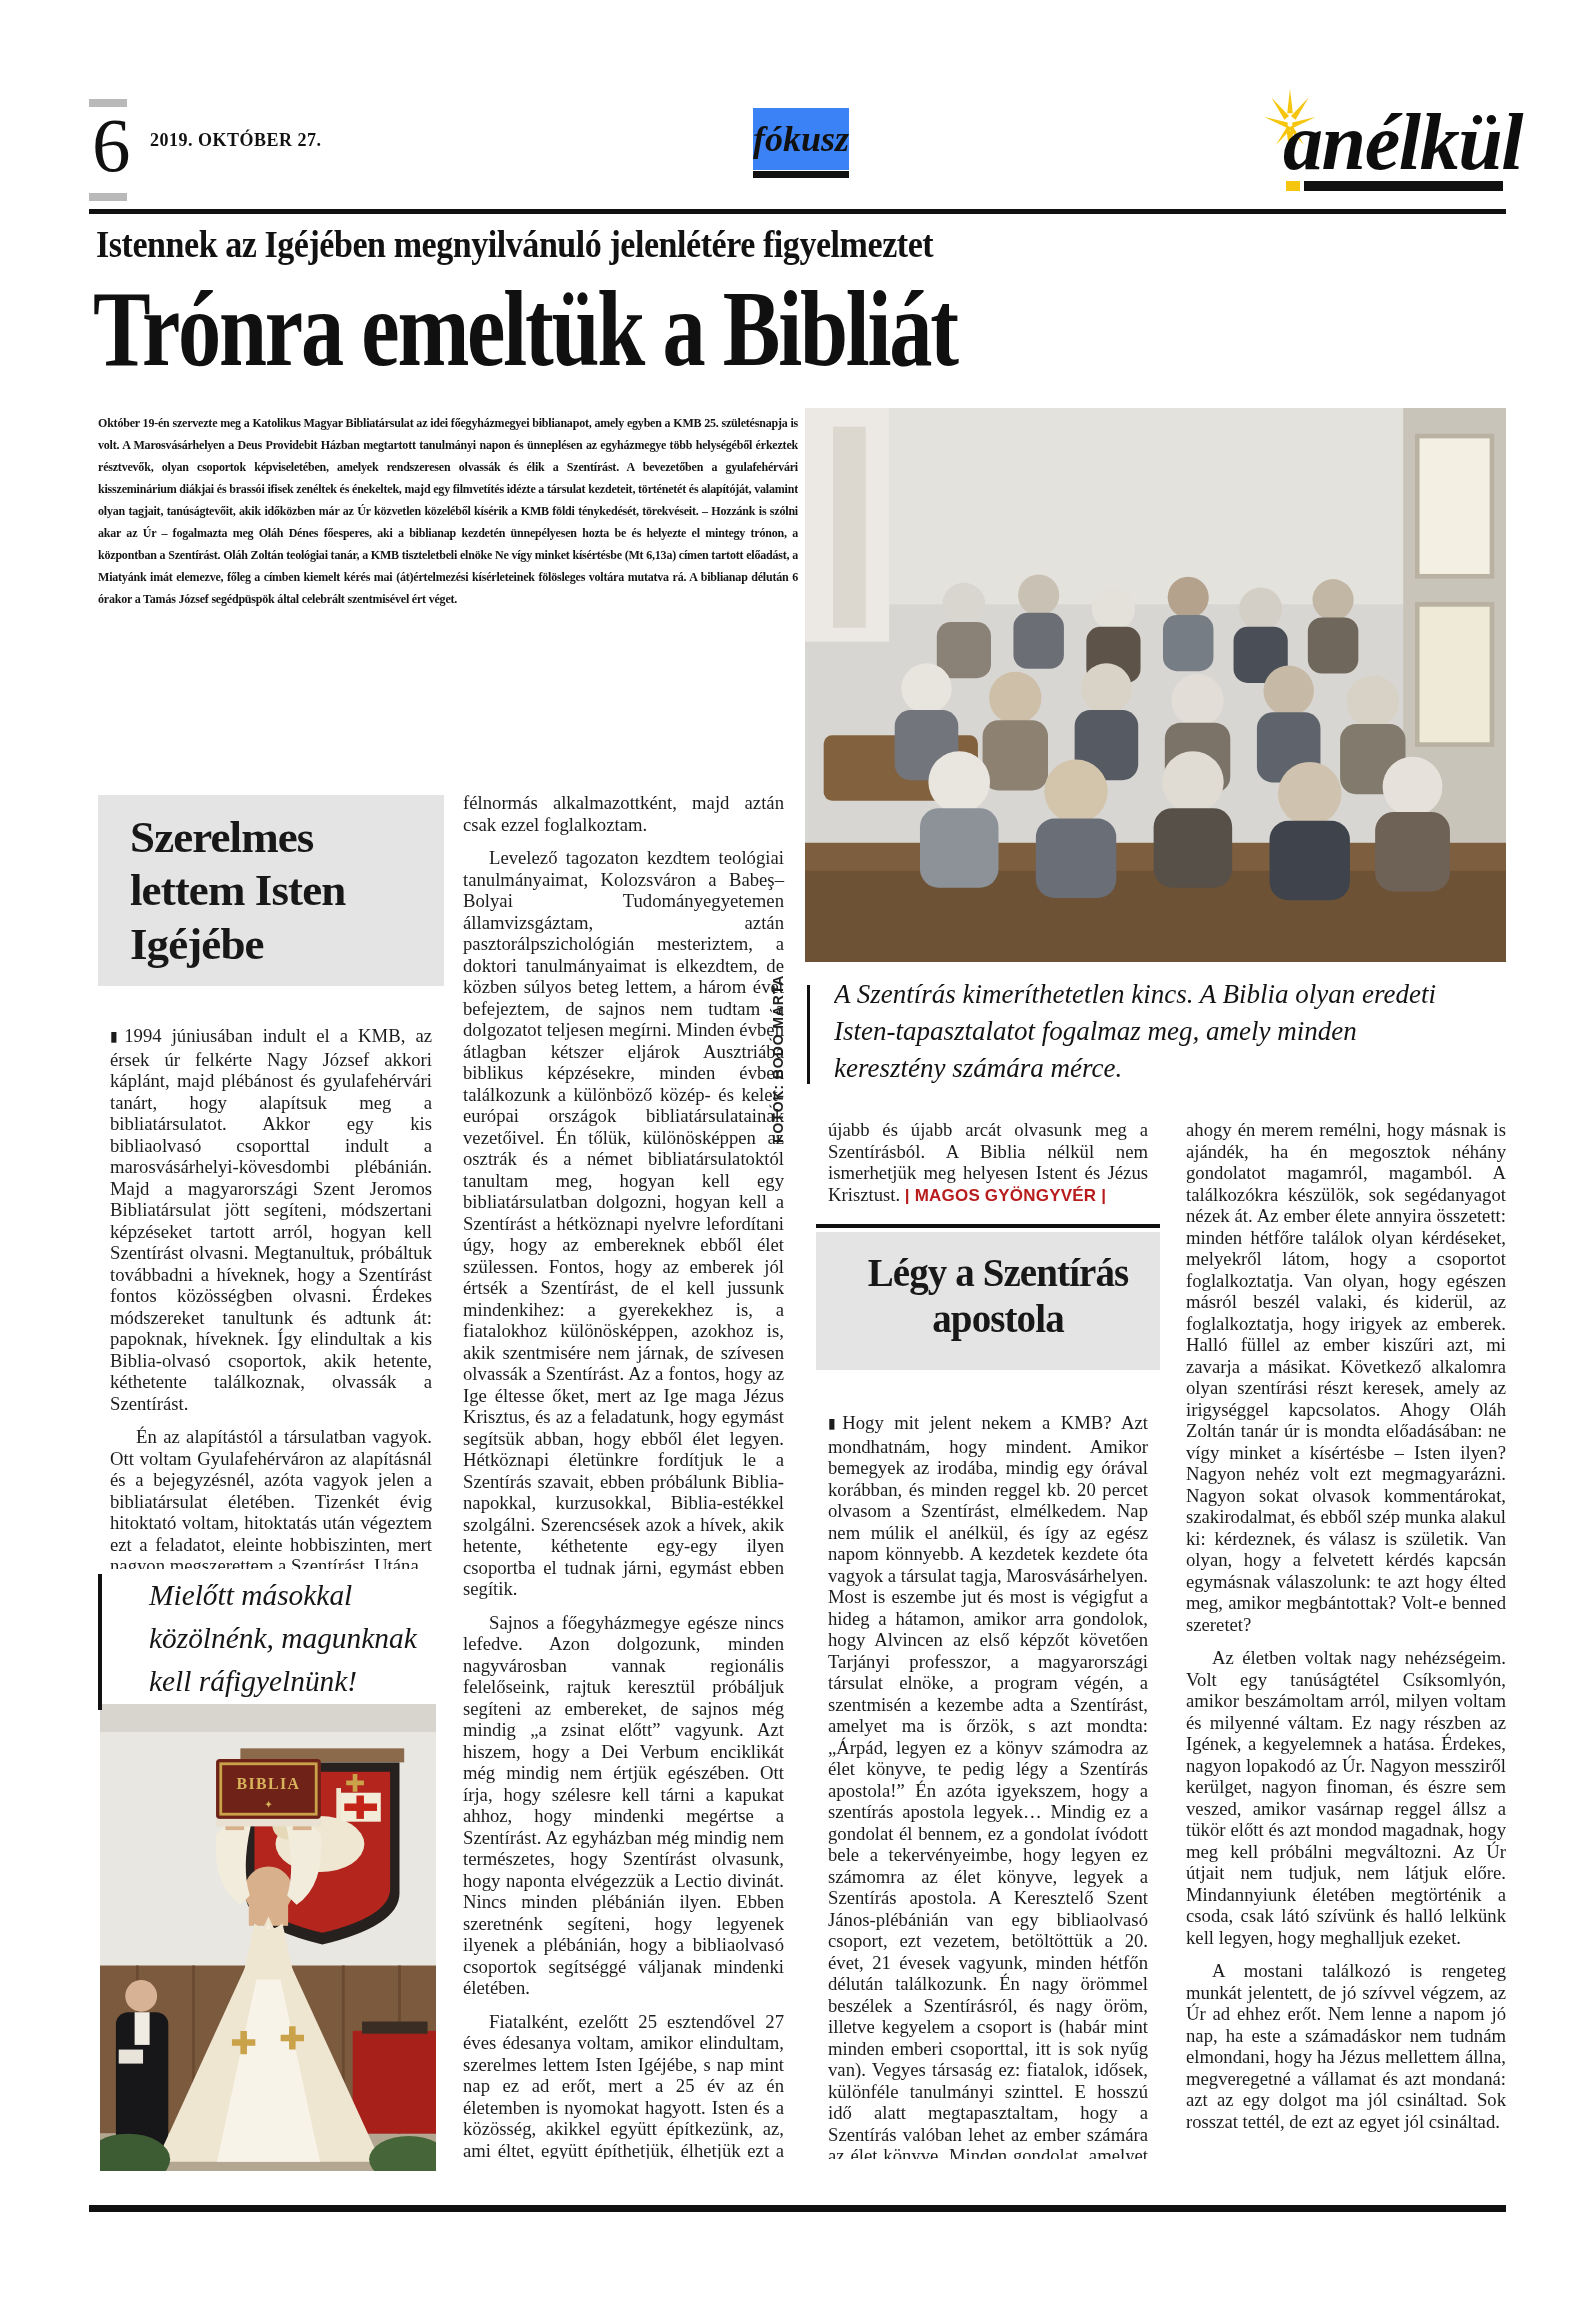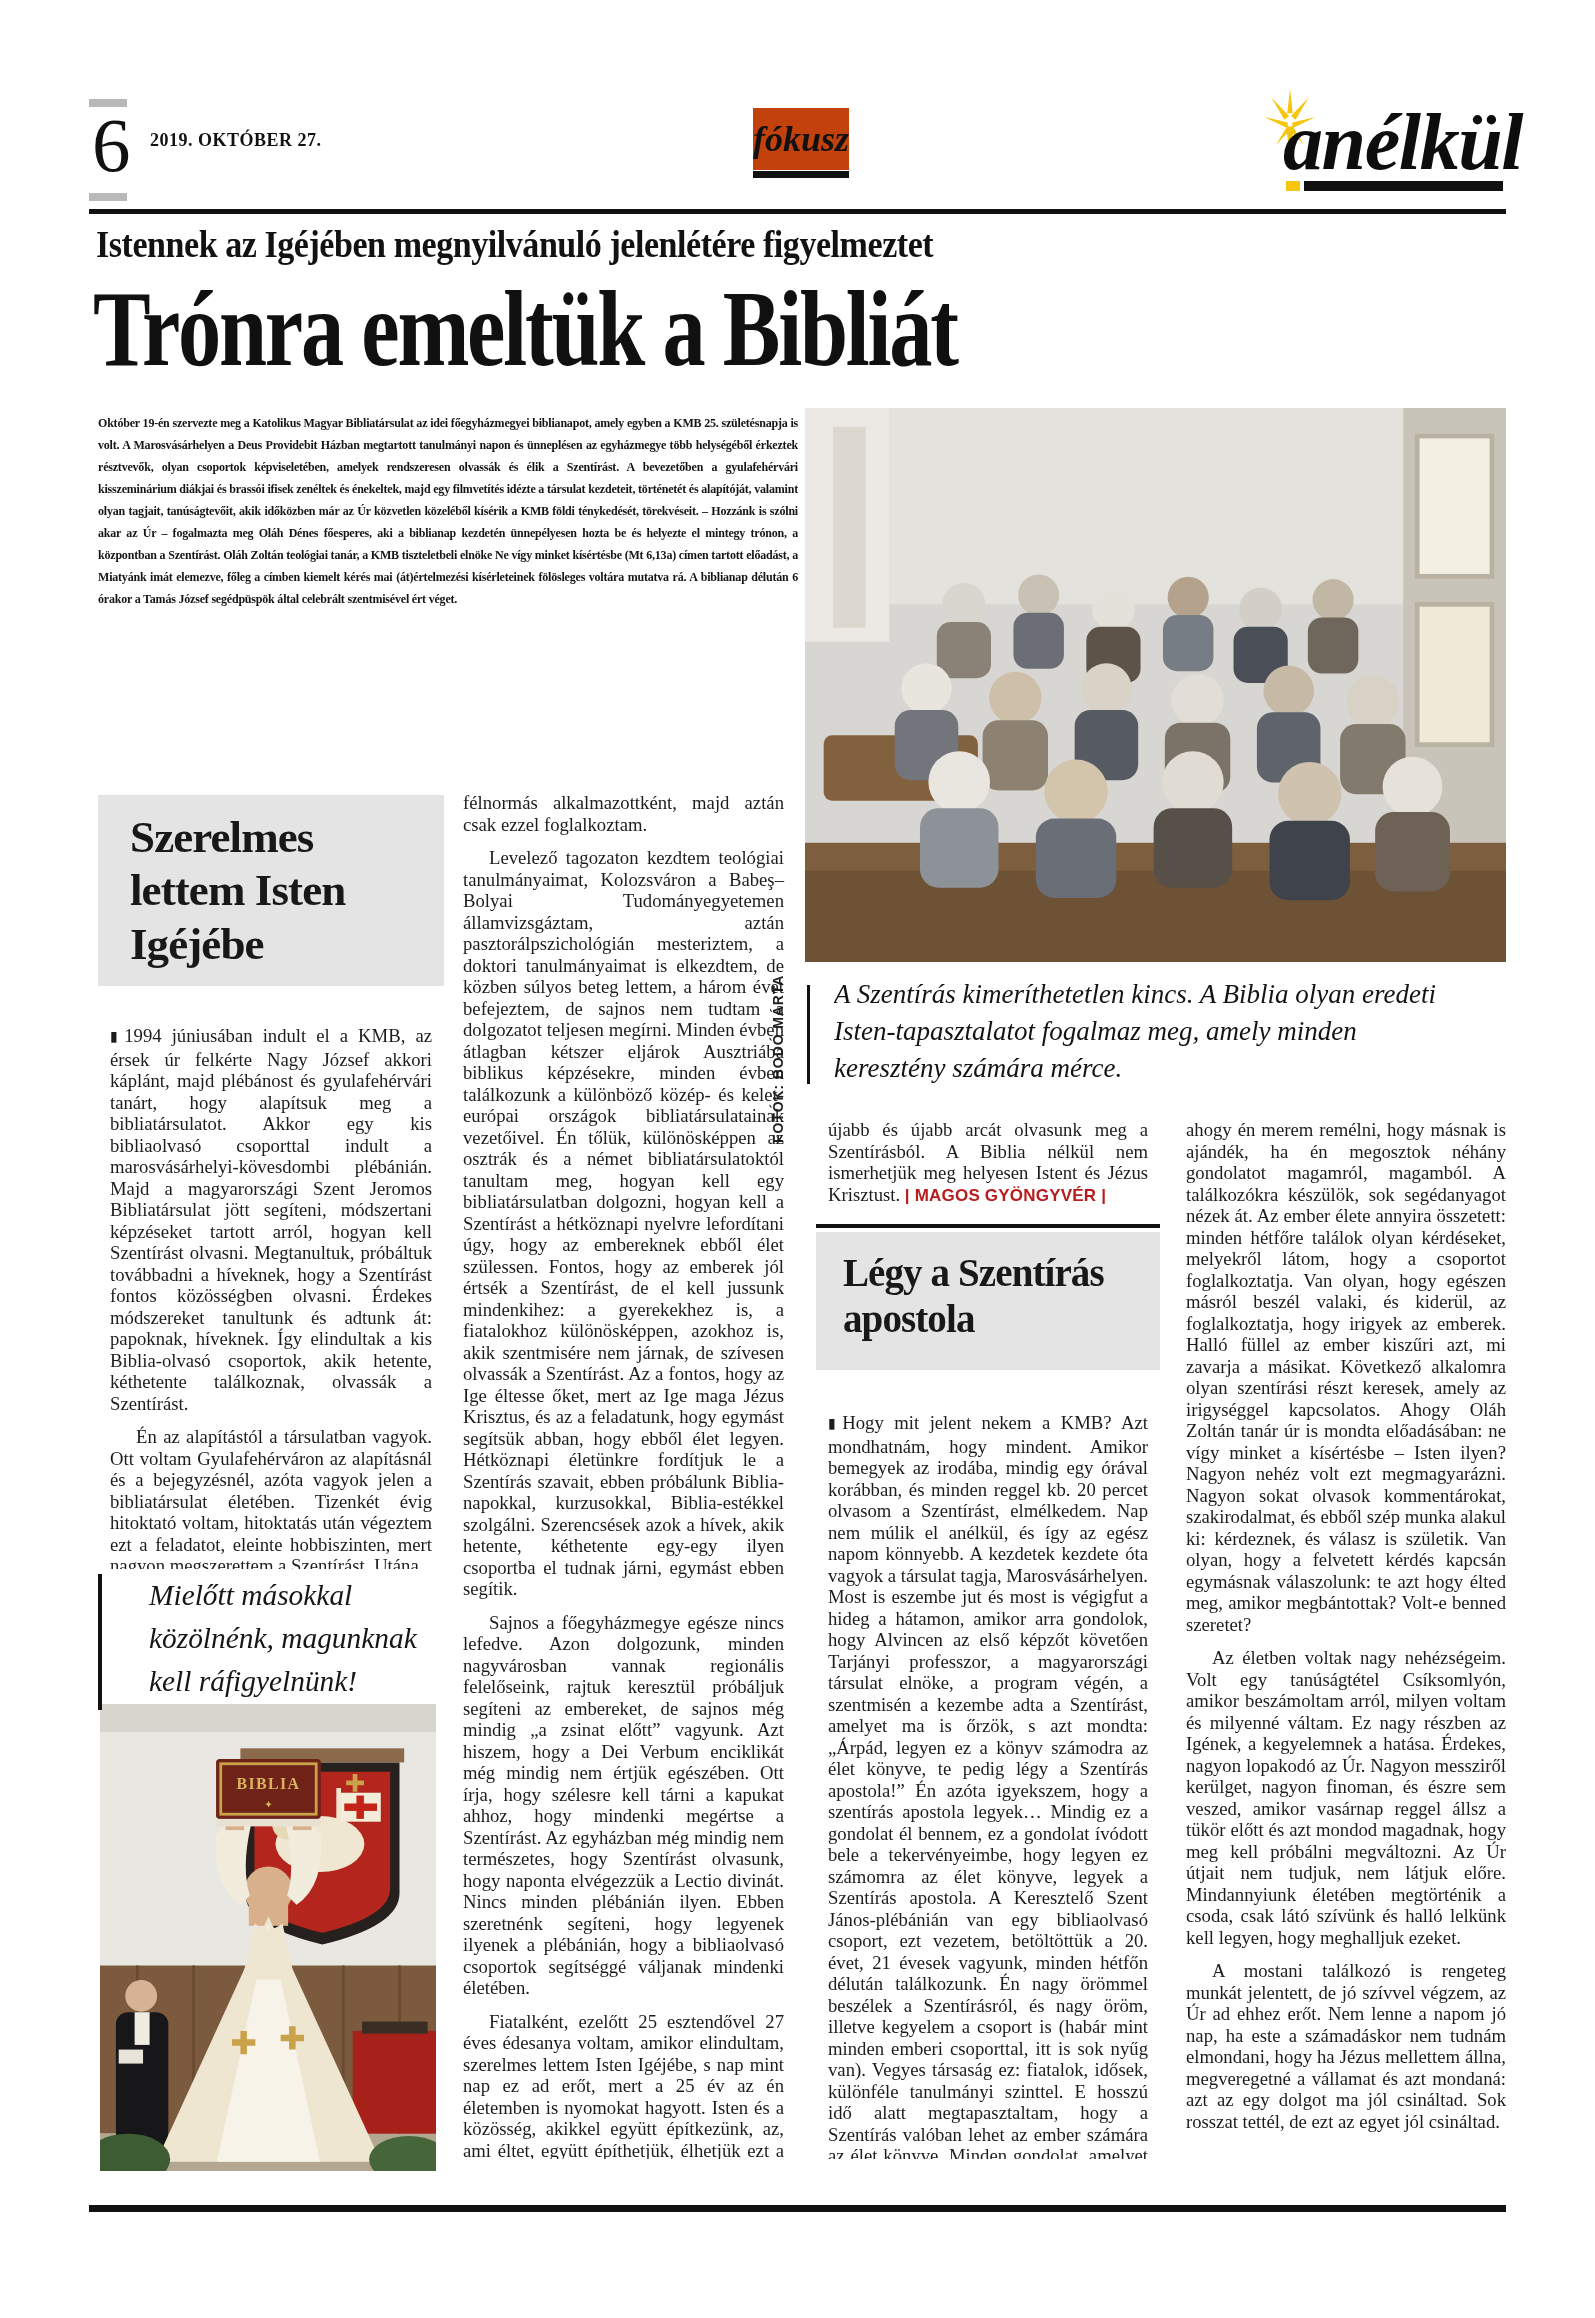--- a/index.html
+++ b/index.html
@@ -3,21 +3,21 @@
 <meta charset="utf-8">
 <style>
   html,body{margin:0;padding:0;background:#ffffff;}
   #page{position:relative;width:1595px;height:2319px;background:#ffffff;overflow:hidden;
         font-family:"Liberation Serif",serif;color:#1a1a1a;}
   .abs{position:absolute;}
   
   .pagenum{font-size:77px;font-weight:400;line-height:1;color:#111;}
   .pagenum-bar{background:#b9b9b9;width:38px;height:7.5px;}
   .date{font-size:18px;font-weight:700;letter-spacing:0.5px;color:#111;}
-  .fokusz-box{background:#c2410c;width:96px;height:62px;display:flex;align-items:center;justify-content:center;}
+  .fokusz-box{background:#3b82f6;width:96px;height:62px;display:flex;align-items:center;justify-content:center;}
   .fokusz{font-style:italic;font-weight:700;font-size:36px;color:#111;}
   .fokusz-bar{background:#111;width:96px;height:7px;}
   .logo{font-style:italic;font-weight:700;font-size:80px;color:#0d0d0d;letter-spacing:-1.4px;line-height:1;}
   .logo-bar{background:#111;height:9.8px;}
   .logo-square{background:#f6c50e;width:14px;height:9.8px;}
   .toprule{background:#111;height:5.1px;}
   .botrule{background:#111;height:7px;}
   
   .kicker{font-weight:700;font-size:37px;letter-spacing:-0.5px;color:#121212;white-space:nowrap;
           transform:scaleX(.92);transform-origin:left top;}
@@ -216,21 +216,21 @@
     <p class="indent">Levelező tagozaton kezdtem teológiai tanulmányaimat, Kolozsváron a Babeş–Bolyai Tudományegyetemen államvizsgáztam, aztán pasztorálpszichológián mesteriztem, a doktori tanulmányaimat is elkezdtem, de közben súlyos beteg lettem, a három évet befejeztem, de sajnos nem tudtam a dolgozatot teljesen megírni. Minden évben átlagban kétszer eljárok Ausztriába biblikus képzésekre, minden évben találkozunk a különböző közép- és kelet-európai országok bibliatársulatainak vezetőivel. Én tőlük, különösképpen az osztrák és a német bibliatársulatoktól tanultam meg, hogyan kell egy bibliatársulatban dolgozni, hogyan kell a Szentírást a hétköznapi nyelvre lefordítani úgy, hogy az embereknek ebből élet szülessen. Fontos, hogy az emberek jól értsék a Szentírást, de el kell jussunk mindenkihez: a gyerekekhez is, a fiatalokhoz különösképpen, azokhoz is, akik szentmisére nem járnak, de szívesen olvassák a Szentírást. Az a fontos, hogy az Ige éltesse őket, mert az Ige maga Jézus Krisztus, és az a feladatunk, hogy egymást segítsük abban, hogy ebből élet legyen. Hétköznapi életünkre fordítjuk le a Szentírás szavait, ebben próbálunk Biblia-napokkal, kurzusokkal, Biblia-estékkel szolgálni. Szerencsések azok a hívek, akik hetente, kéthetente egy-egy ilyen csoportba el tudnak járni, egymást ebben segítik.</p>
     <p class="indent">Sajnos a főegyházmegye egésze nincs lefedve. Azon dolgozunk, minden nagyvárosban vannak regionális felelőseink, rajtuk keresztül próbáljuk segíteni az embereket, de sajnos még mindig „a zsinat előtt” vagyunk. Azt hiszem, hogy a Dei Verbum enciklikát még mindig nem értjük egészében. Ott írja, hogy szélesre kell tárni a kapukat ahhoz, hogy mindenki megértse a Szentírást. Az egyházban még mindig nem természetes, hogy Szentírást olvasunk, hogy naponta elvégezzük a Lectio divinát. Nincs minden plébánián ilyen. Ebben szeretnénk segíteni, hogy legyenek ilyenek a plébánián, hogy a bibliaolvasó csoportok segítséggé váljanak mindenki életében.</p>
     <p class="indent">Fiatalként, ezelőtt 25 esztendővel 27 éves édesanya voltam, amikor elindultam, szerelmes lettem Isten Igéjébe, s nap mint nap ez ad erőt, mert a 25 év az én életemben is nyomokat hagyott. Isten és a közösség, akikkel együtt építkezünk, az, ami éltet, együtt építhetjük, élhetjük ezt a kalandot. Istennek</p>
   </div>
 
   <div class="abs body-col" style="left:816px;top:1107px;width:344px;height:100px;">
     <p><span>újabb és újabb arcát olvasunk meg a Szentírásból. A Biblia nélkül nem ismerhetjük meg helyesen Istent és Jézus Krisztust.</span> <span class="byline">| MAGOS GYÖNGYVÉR |</span></p>
   </div>
   <div class="abs rule-col" style="left:816px;top:1224px;width:344px;"></div>
   <div class="abs graybox graybox2" style="left:816px;top:1232px;width:344px;height:138px;">
-    <h2 style="margin:18px 7px 0 27px;">Légy a Szentírás apostola</h2>
+    <h2 style="margin:18px 7px 0 27px;text-align:center;">Légy a Szentírás apostola</h2>
   </div>
   <div class="abs body-col" style="left:816px;top:1400px;width:344px;height:759px;">
     <p><span class="bullet">▮</span><span>Hogy mit jelent nekem a KMB? Azt mondhatnám, hogy mindent. Amikor bemegyek az irodába, mindig egy órával korábban, és minden reggel kb. 20 percet olvasom a Szentírást, elmélkedem. Nap nem múlik el anélkül, és így az egész napom könnyebb. A kezdetek kezdete óta vagyok a társulat tagja, Marosvásárhelyen. Most is eszembe jut és most is végigfut a hideg a hátamon, amikor arra gondolok, hogy Alvincen az első képzőt követően Tarjányi professzor, a magyarországi társulat elnöke, a program végén, a szentmisén a kezembe adta a Szentírást, amelyet ma is őrzök, s azt mondta: „Árpád, legyen ez a könyv számodra az élet könyve, te pedig légy a Szentírás apostola!” Én azóta igyekszem, hogy a szentírás apostola legyek… Mindig ez a gondolat él bennem, ez a gondolat ívódott bele a tekervényeimbe, hogy legyen ez számomra az élet könyve, legyek a Szentírás apostola. A Keresztelő Szent János-plébánián van egy bibliaolvasó csoport, ezt vezetem, betöltöttük a 20. évet, 21 évesek vagyunk, minden hétfőn délután találkozunk. Én nagy örömmel beszélek a Szentírásról, és nagy öröm, illetve kegyelem a csoport is (habár mint minden emberi csoporttal, itt is sok nyűg van). Vegyes társaság ez: fiatalok, idősek, különféle tanulmányi szinttel. E hosszú idő alatt megtapasztaltam, hogy a Szentírás valóban lehet az ember számára az élet könyve. Minden gondolat, amelyet másoktól hallok, ajándék számomra. Úgy,</span></p>
   </div>
 
   <div class="abs body-col" style="left:1174px;top:1107px;width:344px;height:1053px;">
     <p>ahogy én merem remélni, hogy másnak is ajándék, ha én megosztok néhány gondolatot magamról, magamból. A találkozókra készülök, sok segédanyagot nézek át. Az ember élete annyira összetett: minden hétfőre találok olyan kérdéseket, melyekről látom, hogy a csoportot foglalkoztatja. Van olyan, hogy egészen másról beszél valaki, és kiderül, az foglalkoztatja, hogy irigyek az emberek. Halló füllel az ember kiszűri azt, mi zavarja a másikat. Következő alkalomra olyan szentírási részt keresek, amely az irigységgel kapcsolatos. Ahogy Oláh Zoltán tanár úr is mondta előadásában: ne vígy minket a kísértésbe – Isten ilyen? Nagyon nehéz volt ezt megmagyarázni. Nagyon sokat olvasok kommentárokat, szakirodalmat, és ebből szép munka alakul ki: kérdeznek, és válasz is születik. Van olyan, hogy a felvetett kérdés kapcsán egymásnak válaszolunk: te azt hogy élted meg, amikor megbántottak? Volt-e benned szeretet?</p>
     <p class="indent">Az életben voltak nagy nehézségeim. Volt egy tanúságtétel Csíksomlyón, amikor beszámoltam arról, milyen voltam és milyenné váltam. Ez nagy részben az Igének, a kegyelemnek a hatása. Érdekes, nagyon lopakodó az Úr. Nagyon messziről kerülget, nagyon finoman, és észre sem veszed, amikor vasárnap reggel állsz a tükör előtt és azt mondod magadnak, hogy meg kell próbálni megváltozni. Az Úr útjait nem tudjuk, nem látjuk előre. Mindannyiunk életében megtörténik a csoda, csak látó szívünk és halló lelkünk kell legyen, hogy meghalljuk ezeket.</p>
     <p class="indent">A mostani találkozó is rengeteg munkát jelentett, de jó szívvel végzem, az Úr ad ehhez erőt. Nem lenne a napom jó nap, ha este a számadáskor nem tudnám elmondani, hogy ha Jézus mellettem állna, megveregetné a vállamat és azt mondaná: azt az egy dolgot ma jól csináltad. Sok rosszat tettél, de ezt az egyet jól csináltad.</p>
   </div>

